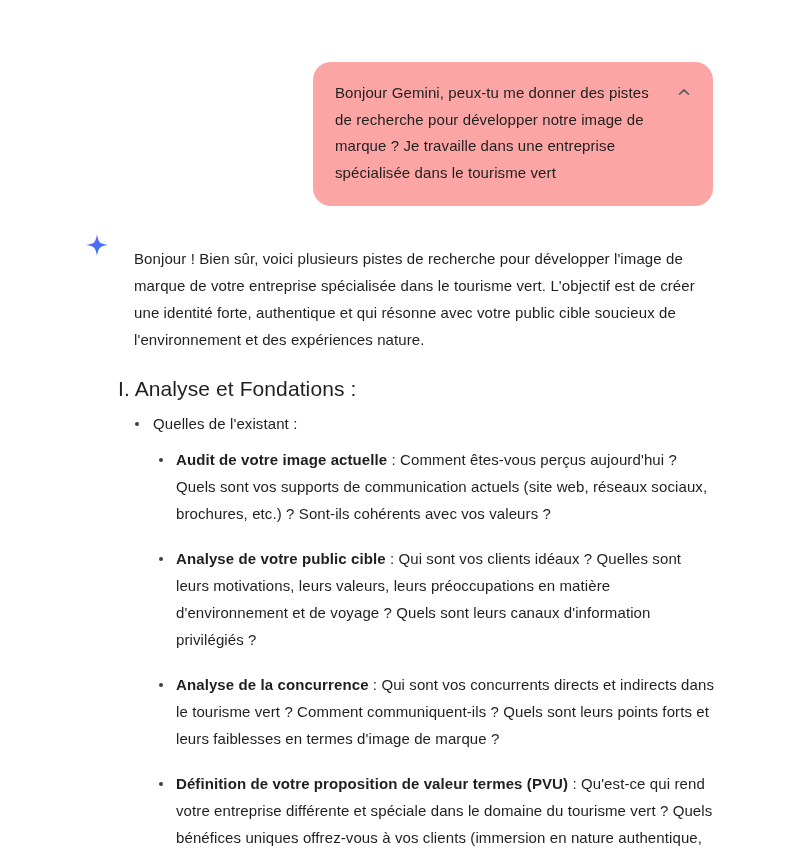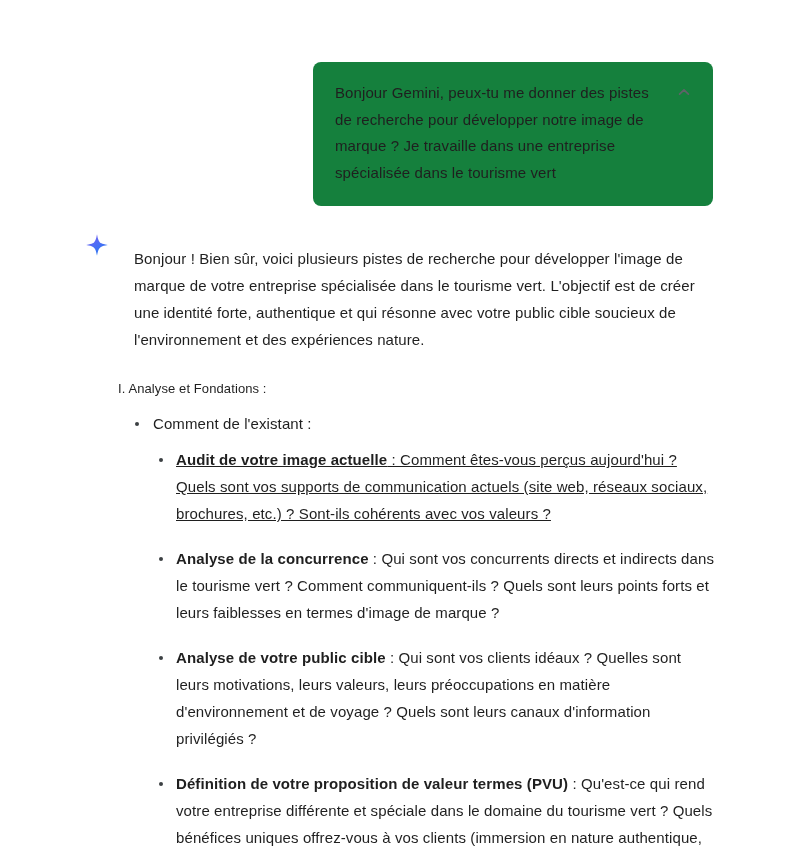--- a/index.html
+++ b/index.html
@@ -25,22 +25,22 @@
   }
 
   
   .user-turn {
     display: flex;
     justify-content: flex-end;
     padding: 62px 82px 0 0;
   }
   .user-bubble {
     position: relative;
-    background: #15803d;
-    border-radius: 8px;
+    background: #fca5a5;
+    border-radius: 18px;
     padding: 18px 56px 20px 22px;
     max-width: 400px;
     box-sizing: border-box;
   }
   .user-bubble-text {
     font-size: 15px;
     line-height: 26.5px;
     color: #1f1f1f;
     letter-spacing: 0.1px;
     white-space: pre-wrap;
@@ -87,21 +87,21 @@
 
   .para {
     font-size: 15px;
     line-height: 27px;
     color: #1f1f1f;
     letter-spacing: 0.1px;
     margin: 16px;
   }
 
   .section-heading {
-    font-size: 13px;
+    font-size: 21px;
     line-height: 27px;
     color: #1f1f1f;
     letter-spacing: 0.1px;
     margin: 22px 0 0 0;
   }
 
   ul.level1 {
     list-style: none;
     margin: 8px 0 0 0;
     padding: 0;
@@ -131,21 +131,21 @@
   ul.level2 {
     list-style: none;
     margin: 9px 0 0 0;
     padding: 0;
   }
   ul.level2 > li.l2-item {
     position: relative;
     padding-left: 23px;
     margin-top: 18px;
   }
-  ul.level2 > li.l2-item:first-child { margin-top: 0; text-decoration: underline; }
+  ul.level2 > li.l2-item:first-child { margin-top: 0; }
   ul.level2 > li.l2-item > .bullet {
     position: absolute;
     left: 6px;
     top: 12px;
     width: 4px;
     height: 4px;
     border-radius: 50%;
     background: #3c4043;
   }
   .l2-text {
@@ -193,34 +193,34 @@
     <div class="model-content">
 
       <p class="para">Bonjour ! Bien sûr, voici plusieurs pistes de recherche pour développer l'image de marque de votre entreprise spécialisée dans le tourisme vert. L'objectif est de créer une identité forte, authentique et qui résonne avec votre public cible soucieux de l'environnement et des expériences nature.</p>
 
       <div class="section-heading">I. Analyse et Fondations :</div>
 
       <ul class="level1">
 
         <li class="l1-item">
           <span class="bullet"></span>
-          <span class="l1-label">Comment de l'existant :</span>
+          <span class="l1-label">Quelles de l'existant :</span>
 
           <ul class="level2">
             <li class="l2-item">
               <span class="bullet"></span>
               <span class="l2-text"><span class="lead">Audit de votre image actuelle</span><span> : Comment êtes-vous perçus aujourd'hui ? Quels sont vos supports de communication actuels (site web, réseaux sociaux, brochures, etc.) ? Sont-ils cohérents avec vos valeurs ?</span></span>
             </li>
             <li class="l2-item">
               <span class="bullet"></span>
+              <span class="l2-text"><span class="lead">Analyse de votre public cible</span><span> : Qui sont vos clients idéaux ? Quelles sont leurs motivations, leurs valeurs, leurs préoccupations en matière d'environnement et de voyage ? Quels sont leurs canaux d'information privilégiés ?</span></span>
+            </li>
+            <li class="l2-item">
+              <span class="bullet"></span>
               <span class="l2-text"><span class="lead">Analyse de la concurrence</span><span> : Qui sont vos concurrents directs et indirects dans le tourisme vert ? Comment communiquent-ils ? Quels sont leurs points forts et leurs faiblesses en termes d'image de marque ?</span></span>
-            </li>
-            <li class="l2-item">
-              <span class="bullet"></span>
-              <span class="l2-text"><span class="lead">Analyse de votre public cible</span><span> : Qui sont vos clients idéaux ? Quelles sont leurs motivations, leurs valeurs, leurs préoccupations en matière d'environnement et de voyage ? Quels sont leurs canaux d'information privilégiés ?</span></span>
             </li>
             <li class="l2-item">
               <span class="bullet"></span>
               <span class="l2-text"><span class="lead">Définition de votre proposition de valeur termes (PVU)</span><span> : Qu'est-ce qui rend votre entreprise différente et spéciale dans le domaine du tourisme vert ? Quels bénéfices uniques offrez-vous à vos clients (immersion en nature authentique, engagement écologique fort, activités spécifiques, etc.) ?</span></span>
             </li>
           </ul>
         </li>
 
       </ul>
     </div>

